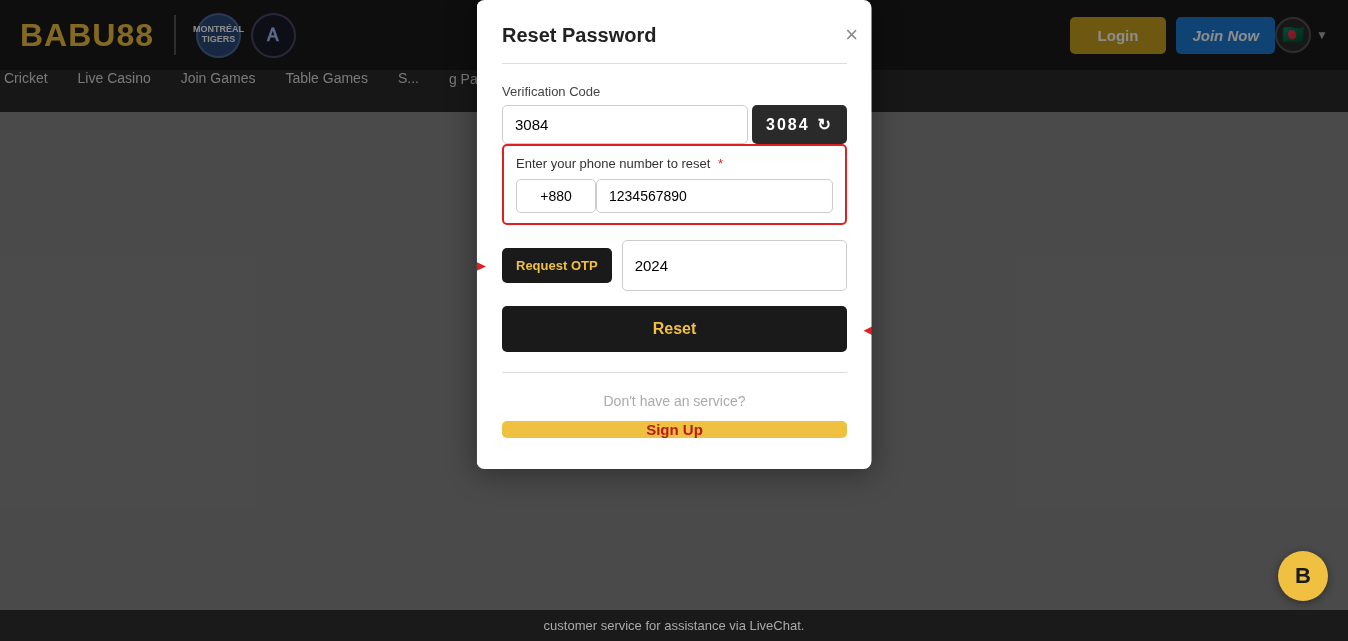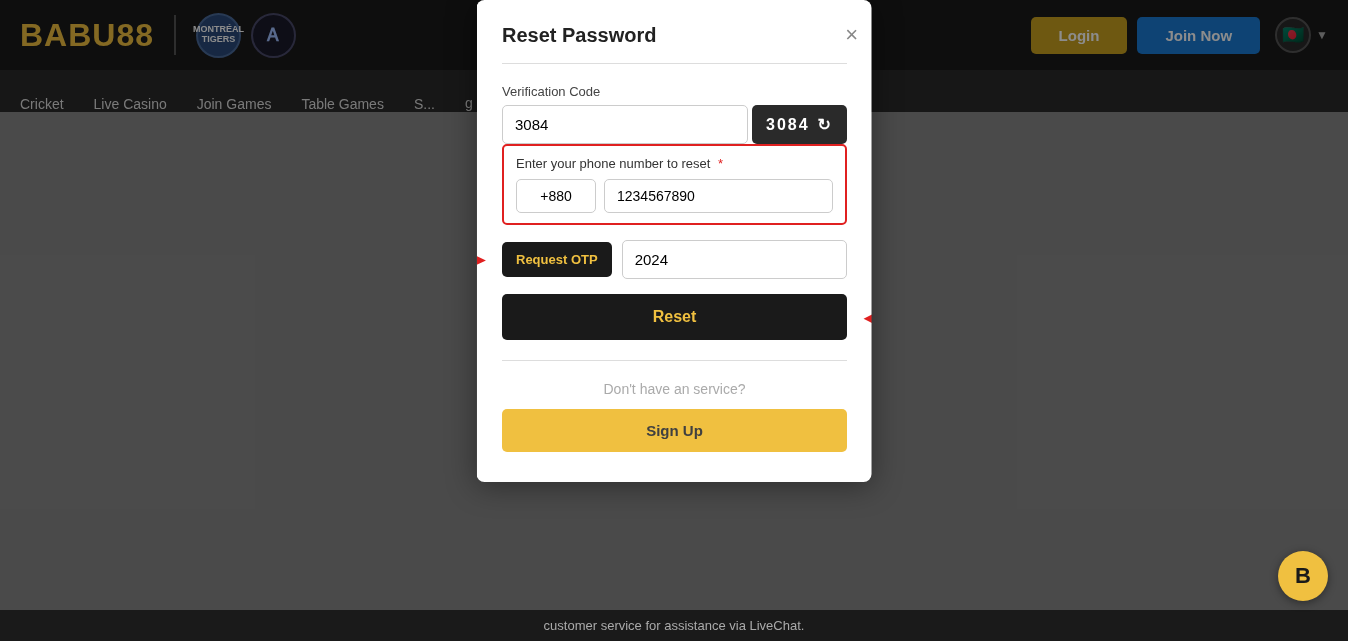--- a/index.html
+++ b/index.html
@@ -69,26 +69,26 @@
       border-radius: 5px;
       font-size: 15px;
       font-weight: bold;
       cursor: pointer;
       margin-right: 10px;
     }
     .btn-join {
       background: #1a7ad4;
       color: #fff;
       border: none;
-      padding: 10px 28px;
+      padding: 10px 16px;
       border-radius: 5px;
       font-size: 15px;
       font-weight: bold;
       cursor: pointer;
-      margin-right: 15px;
+      font-style: italic;
     }
     .flag-area {
       display: flex;
       align-items: center;
       gap: 5px;
       cursor: pointer;
     }
     .flag-circle {
       width: 36px;
       height: 36px;
@@ -100,22 +100,22 @@
       justify-content: center;
       font-size: 18px;
     }
     .chevron-down { color: #aaa; font-size: 12px; }
 
     
     .nav-bar {
       background: #2a2a2a;
       height: 42px;
       display: flex;
-      align-items: flex-end;
-      padding: 0 20px;
+      align-items: flex-start;
+      padding: 0 4px;
       gap: 30px;
       position: relative;
       z-index: 1;
     }
     .nav-item {
       color: #ddd;
       font-size: 14px;
       cursor: pointer;
       white-space: nowrap;
     }
@@ -221,21 +221,21 @@
       margin-bottom: 15px;
     }
     .phone-label {
       font-size: 13px;
       color: #333;
       margin-bottom: 8px;
     }
     .required-star { color: #e02020; margin-left: 4px; }
     .phone-inputs {
       display: flex;
-      gap: 8px;
+      gap: 0;
     }
     .phone-code-input {
       width: 80px;
       padding: 8px 10px;
       border: 1px solid #ccc;
       border-radius: 5px;
       font-size: 14px;
       outline: none;
       text-align: center;
     }
@@ -263,21 +263,21 @@
       padding: 10px 14px;
       border-radius: 5px;
       font-size: 13px;
       font-weight: bold;
       cursor: pointer;
       white-space: nowrap;
       text-align: right;
     }
     .otp-input {
       flex: 1;
-      padding: 10px 12px;
+      padding: 16px 12px;
       border: 1px solid #ccc;
       border-radius: 5px;
       font-size: 15px;
       outline: none;
     }
     .arrow-left {
       position: absolute;
       left: -35px;
       top: 50%;
       transform: translateY(-50%);
@@ -317,23 +317,22 @@
     }
     .no-account {
       text-align: center;
       color: #aaa;
       font-size: 14px;
       margin-bottom: 12px;
     }
     .btn-signup {
       width: 100%;
       background: #f0c040;
-      color: #404040;
-      border: none;
-      padding: 13px;
+      color: #b91c1c;
+      border: none;
       border-radius: 5px;
       font-size: 15px;
       font-weight: bold;
       cursor: pointer;
     }
 
     
     .bottom-bar {
       position: absolute;
       bottom: 0;

